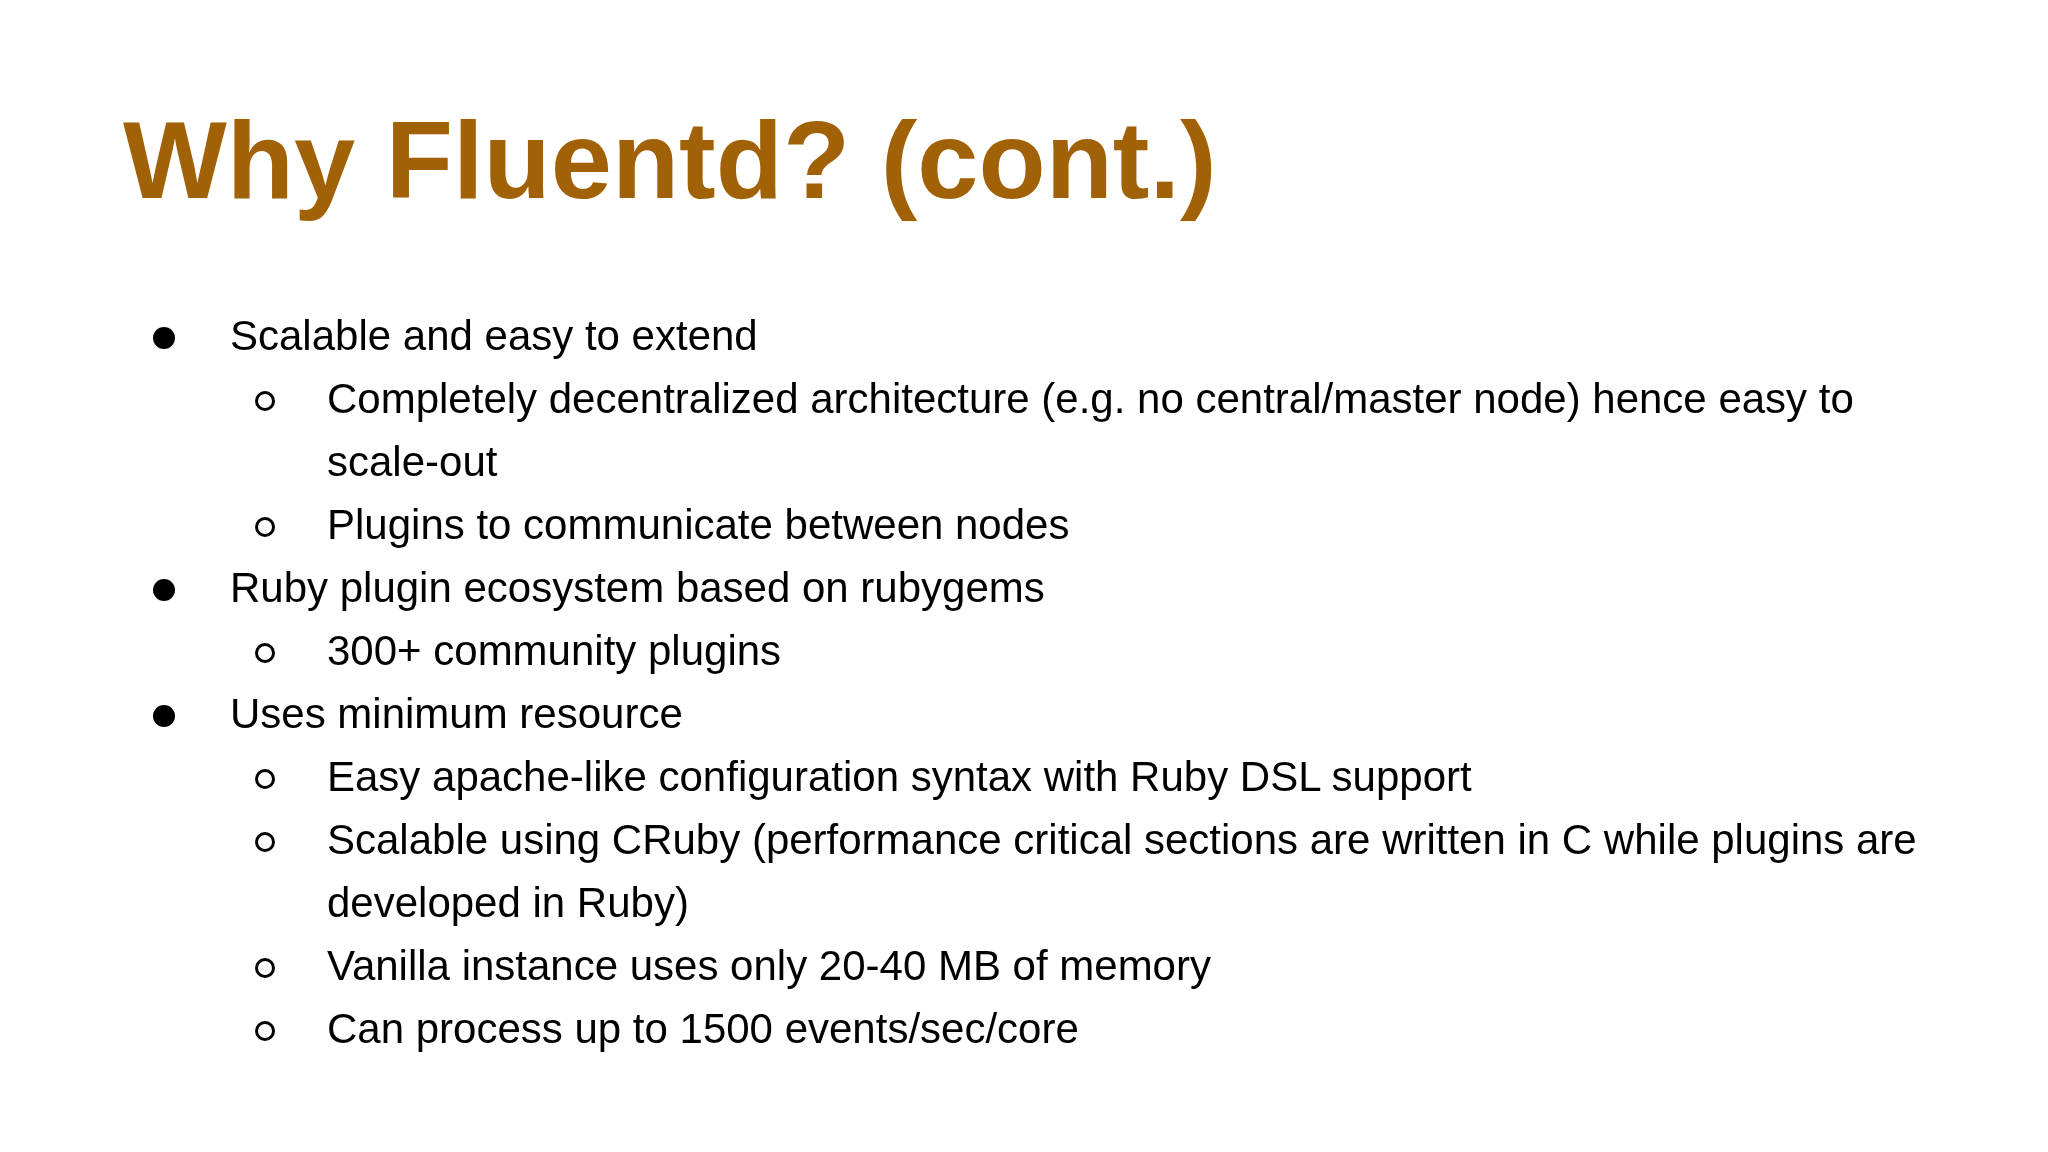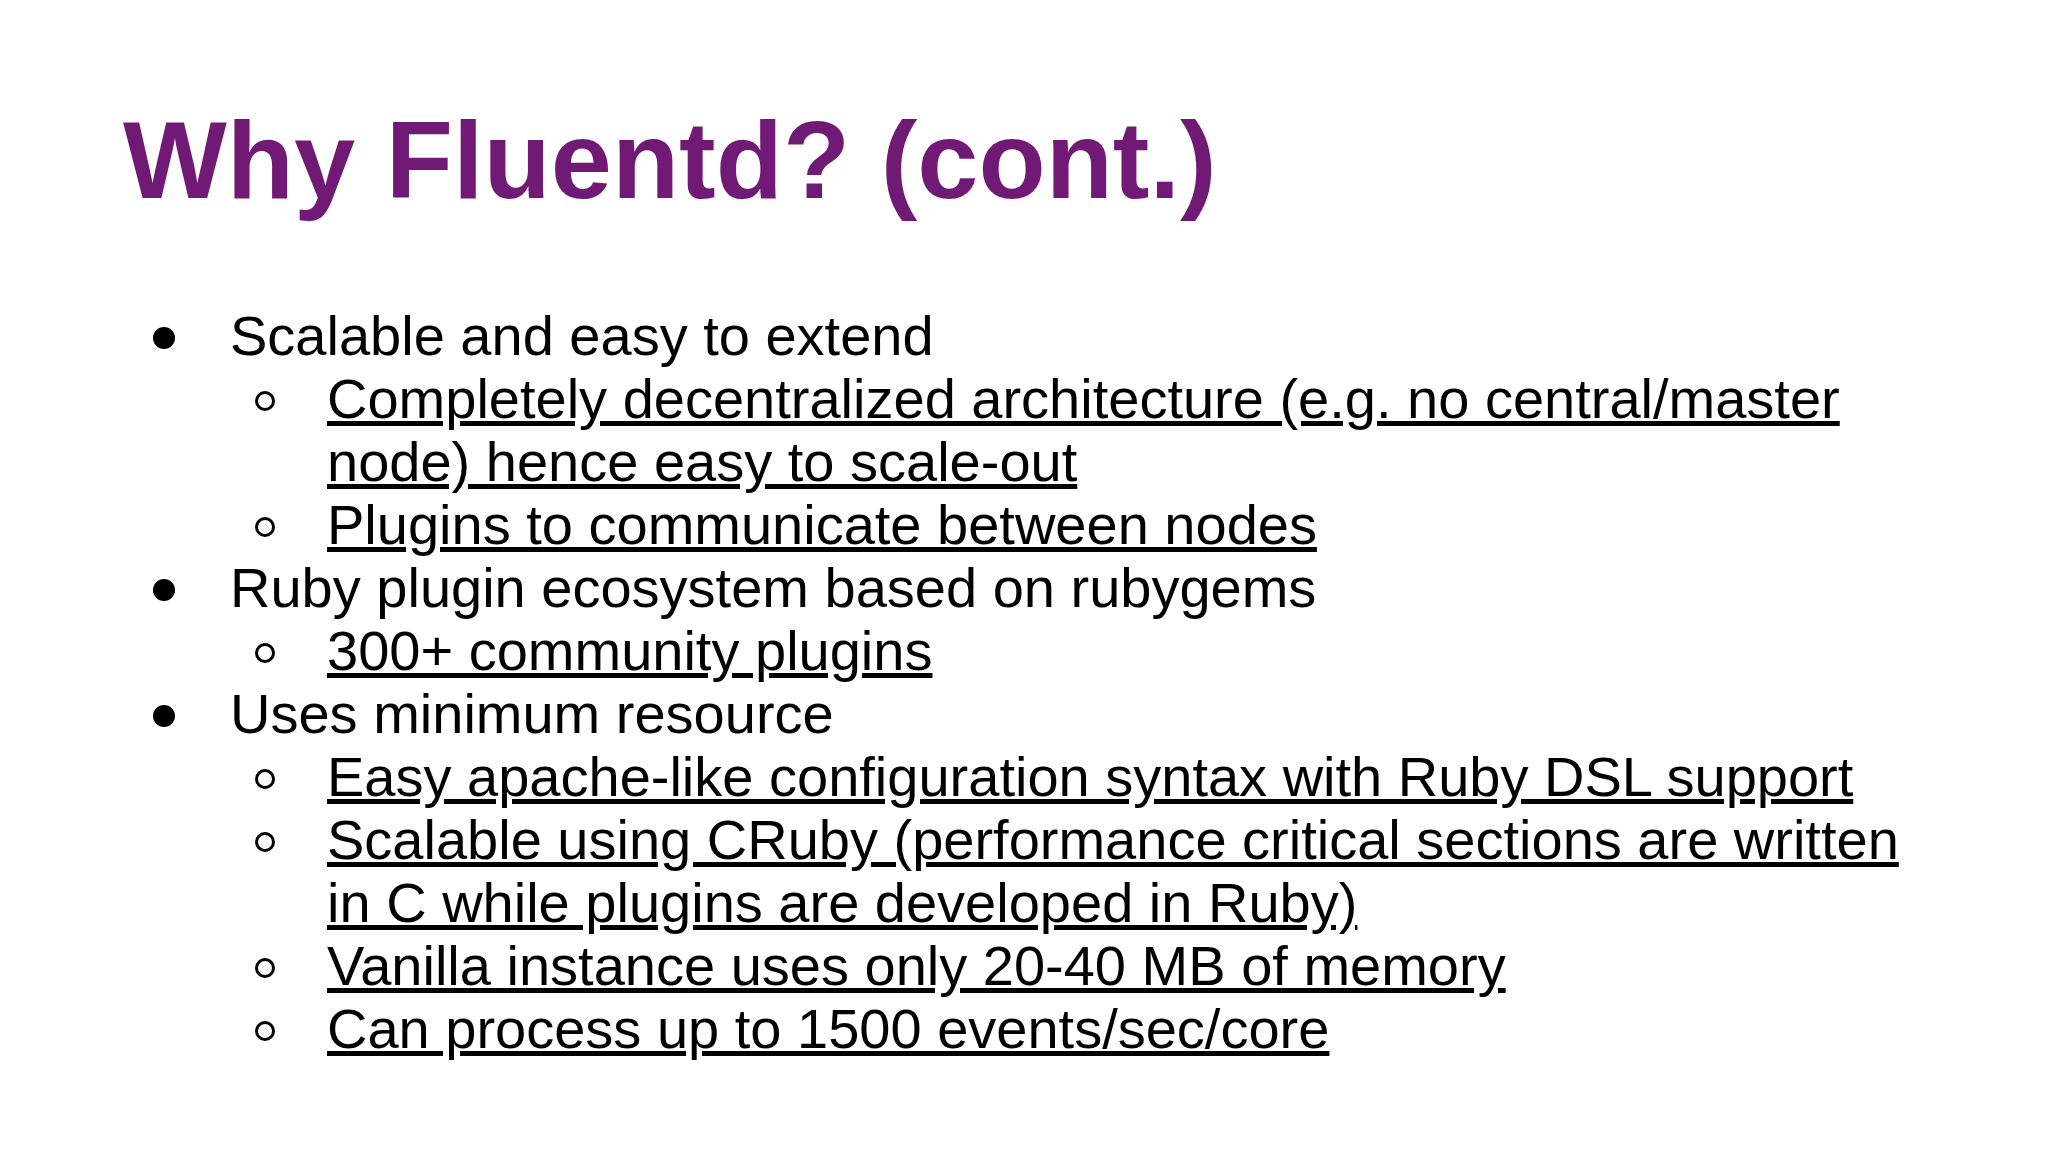--- a/index.html
+++ b/index.html
@@ -15,26 +15,26 @@
     color: #000000;
     font-family: "Liberation Sans", sans-serif;
     overflow: hidden;
   }
   .slide-title {
     margin: 0;
     padding: 94px 0 0 123px;
     font-size: 110px;
     line-height: 1.2;
     font-weight: bold;
-    color: #701a75;
+    color: #a16207;
     white-space: nowrap;
   }
   .bullet-list {
     margin: 78px 0 0 153px;
-    font-size: 56px;
+    font-size: 42px;
     line-height: 63px;
     color: #000000;
   }
   .item {
     display: flex;
     align-items: flex-start;
   }
   .marker {
     flex: 0 0 auto;
   }
@@ -57,21 +57,20 @@
     margin-left: 102px;
   }
   .text {
     display: block;
   }
   .l1 .text {
     max-width: 1650px;
   }
   .l2 .text {
     max-width: 1600px;
-    text-decoration: underline;
   }
 </style>
 </head>
 <body>
 
 <div class="slide">
 
   <h1 class="slide-title">Why Fluentd? (cont.)</h1>
 
   <div class="bullet-list">

